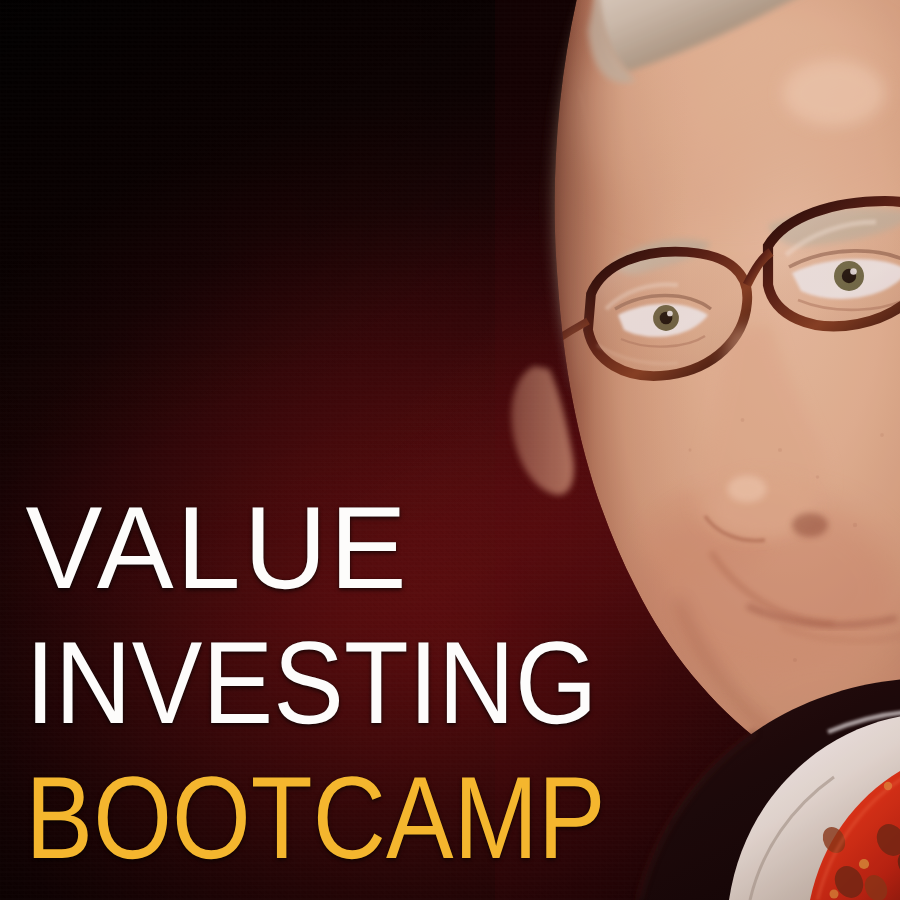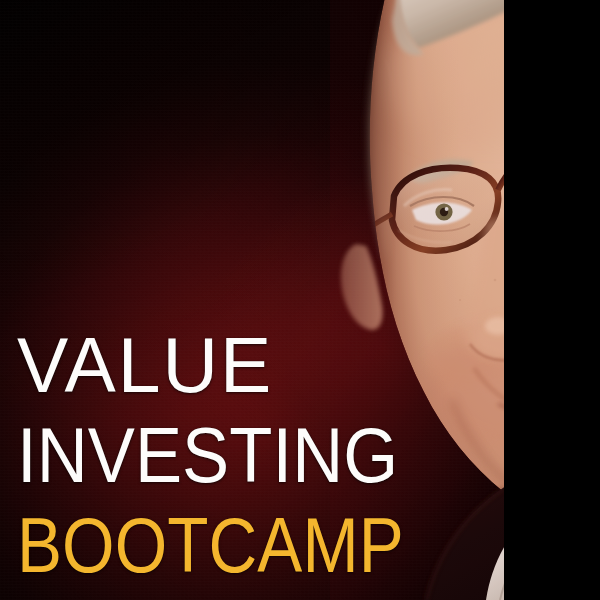--- a/index.html
+++ b/index.html
@@ -3,21 +3,21 @@
 <meta charset="utf-8">
 <style>
   html, body {
     margin: 0;
     padding: 0;
     background: #000;
   }
 
   #cover {
     position: relative;
-    width: 504px;
+    width: 600px;
     height: 600px;
     overflow: hidden;
     font-family: "Liberation Sans", sans-serif;
     background: #1a0405;
   }
 
   
   .bg-base {
     position: absolute;
     inset: 0;

